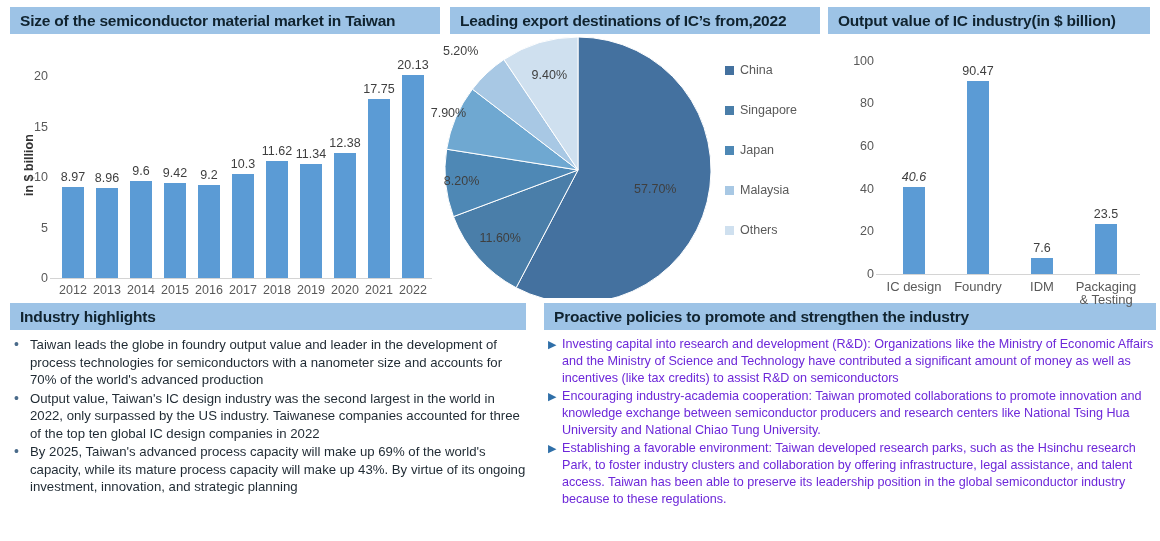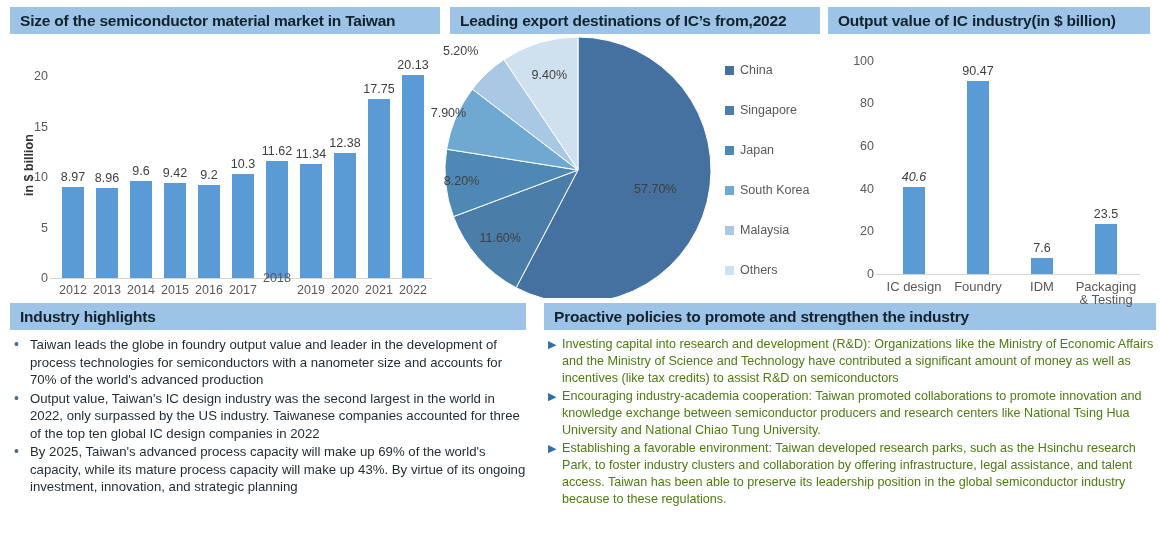--- a/index.html
+++ b/index.html
@@ -94,21 +94,21 @@
   .bullet-dot{
     flex:none;width:16px;
     color:#4a6b8a;font-size:14px;line-height:17px;
     text-align:left;
   }
   .bullet-tri{
     flex:none;width:14px;
     color:#2f6fa8;font-size:11px;line-height:17px;
   }
   #list-left .btext{font-size:13.2px;line-height:17.5px;color:#1f2a33;}
-  #list-right .btext{font-size:12.6px;line-height:17px;color:#4d7c0f;}
+  #list-right .btext{font-size:12.6px;line-height:17px;color:#6d28d9;}
 </style>
 </head>
 <body>
 
 <div class="page">
 
   <div class="band" id="band1">
     <span class="band-title">Size of the semiconductor material market in Taiwan</span>
   </div>
   <div class="band" id="band2">
@@ -158,21 +158,21 @@
       <div class="xtick" style="left: 186px; top: 248px; width: 46px; font-size: 12.5px;">
         <div>2016</div>
       </div>
       <div class="bar" style="left: 232.46px; top: 138.064px; width: 21.08px; height: 103.936px;"></div>
       <div class="bar-label" style="left: 209px; top: 135.064px; width: 68px;">10.3</div>
       <div class="xtick" style="left: 220px; top: 248px; width: 46px; font-size: 12.5px;">
         <div>2017</div>
       </div>
       <div class="bar" style="left: 266.46px; top: 124.744px; width: 21.08px; height: 117.256px;"></div>
       <div class="bar-label" style="left: 243px; top: 121.744px; width: 68px;">11.62</div>
-      <div class="xtick" style="left: 254px; top: 236px; width: 46px; font-size: 12.5px;">
+      <div class="xtick" style="left: 254px; top: 248px; width: 46px; font-size: 12.5px;">
         <div>2018</div>
       </div>
       <div class="bar" style="left: 300.46px; top: 127.569px; width: 21.08px; height: 114.431px;"></div>
       <div class="bar-label" style="left: 277px; top: 124.569px; width: 68px;">11.34</div>
       <div class="xtick" style="left: 288px; top: 248px; width: 46px; font-size: 12.5px;">
         <div>2019</div>
       </div>
       <div class="bar" style="left: 334.46px; top: 117.075px; width: 21.08px; height: 124.925px;"></div>
       <div class="bar-label" style="left: 311px; top: 114.075px; width: 68px;">12.38</div>
       <div class="xtick" style="left: 322px; top: 248px; width: 46px; font-size: 12.5px;">
@@ -214,24 +214,20 @@
         </div>
         <div class="legend-row">
           <span class="legend-sw" style="background: rgb(74, 126, 169);"></span>
           <span class="legend-txt">Singapore</span>
         </div>
         <div class="legend-row">
           <span class="legend-sw" style="background: rgb(78, 136, 181);"></span>
           <span class="legend-txt">Japan</span>
         </div>
         <div class="legend-row">
-          <span class="legend-sw" style="background: rgb(111, 168, 209);"></span>
-          <span class="legend-txt">South Korea</span>
-        </div>
-        <div class="legend-row">
           <span class="legend-sw" style="background: rgb(168, 200, 228);"></span>
           <span class="legend-txt">Malaysia</span>
         </div>
         <div class="legend-row">
           <span class="legend-sw" style="background: rgb(207, 224, 239);"></span>
           <span class="legend-txt">Others</span>
         </div>
       </div>
   </div>
 

